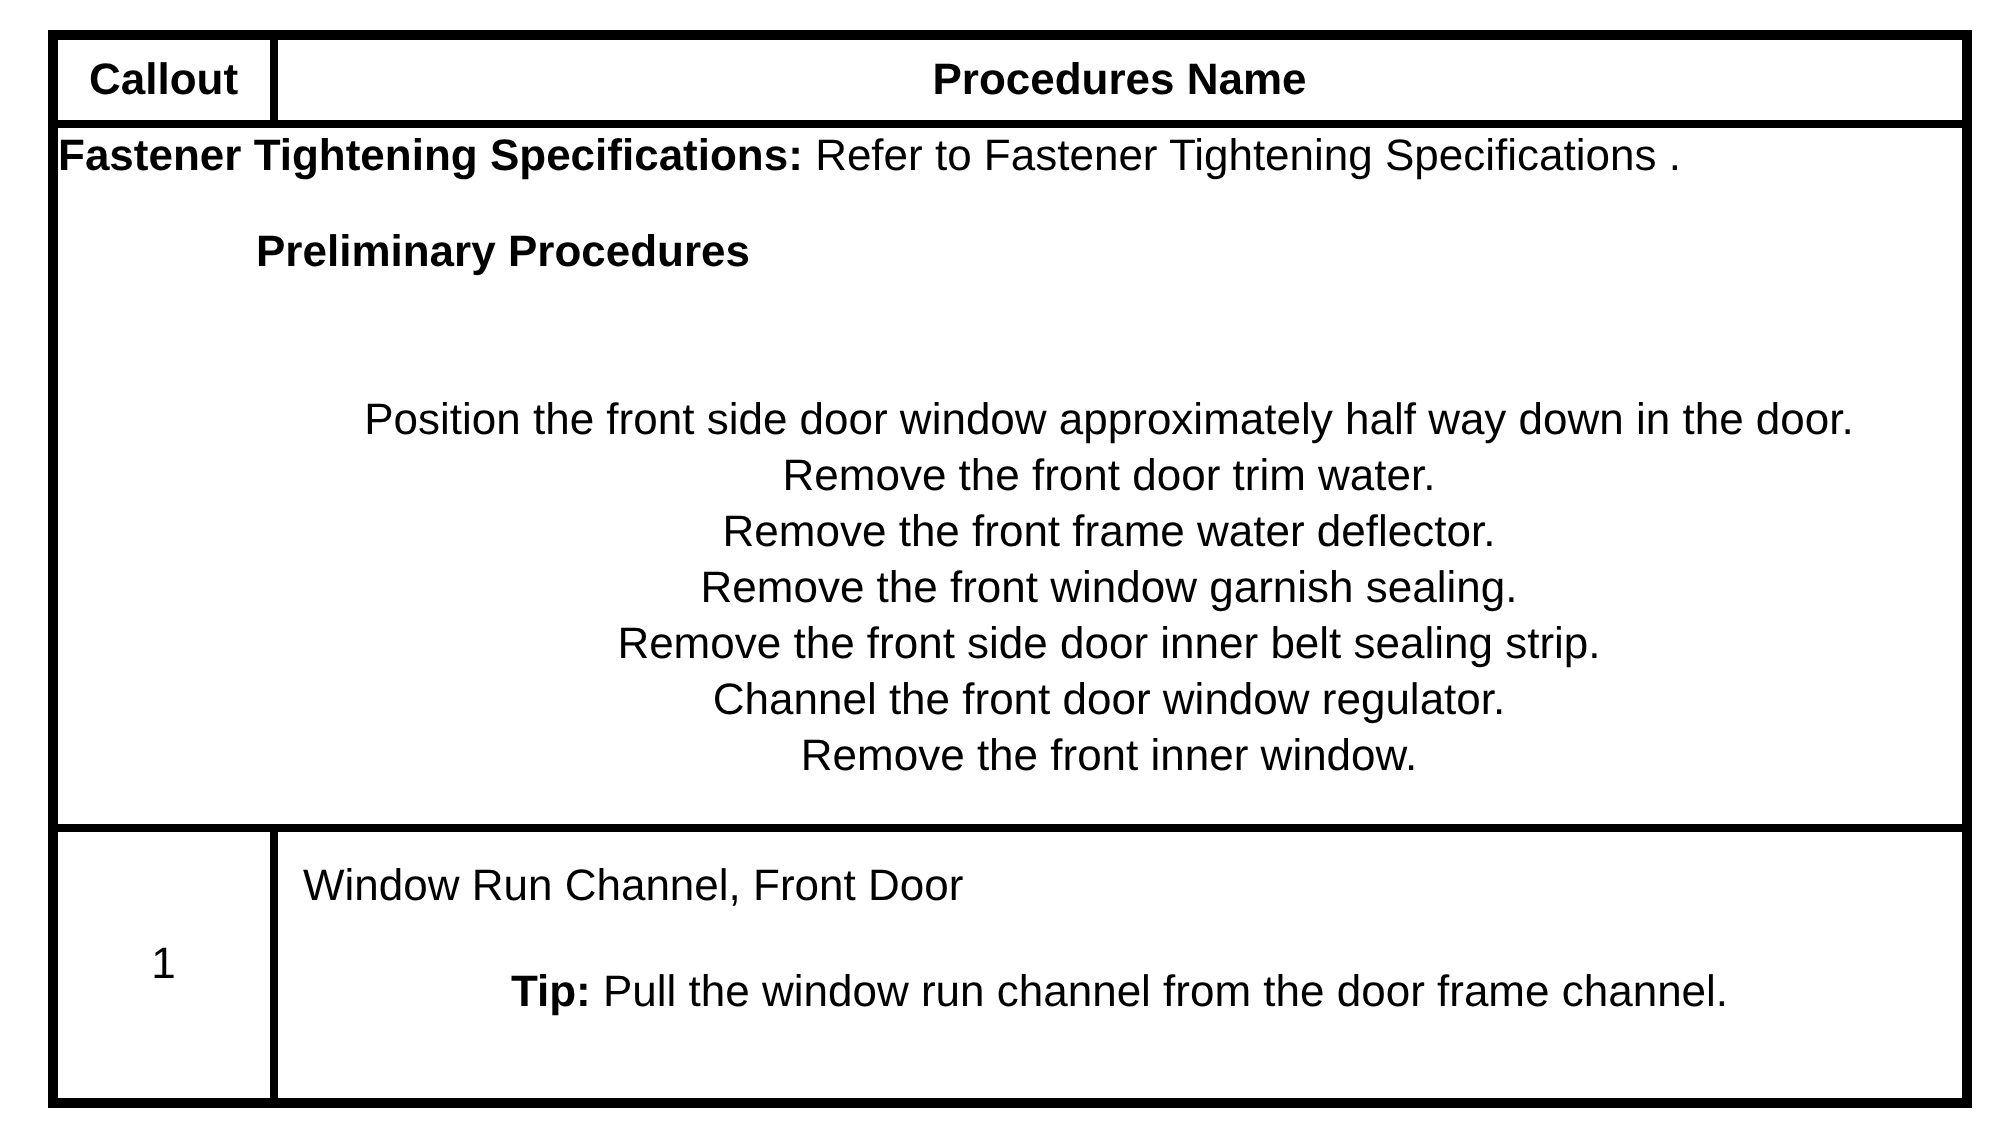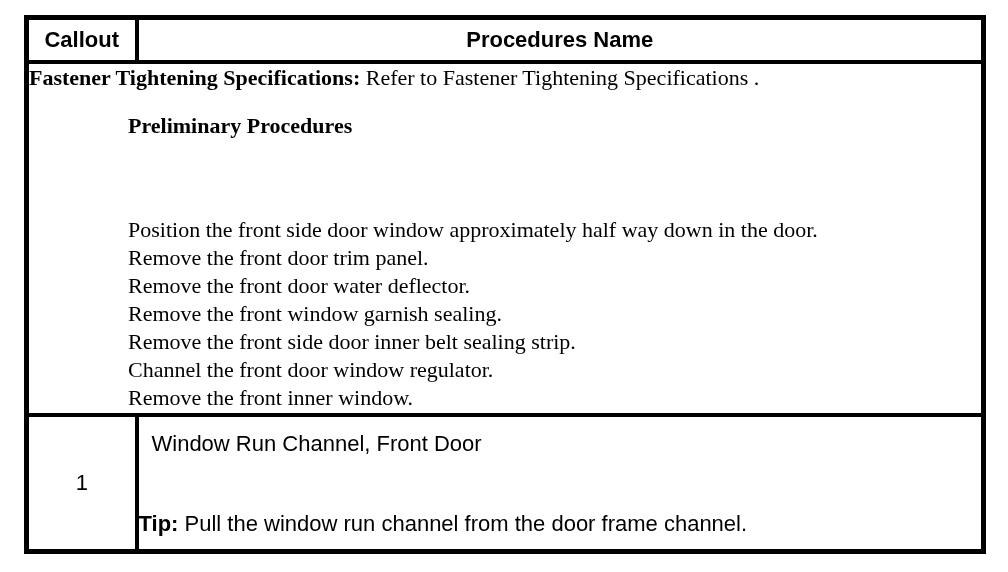--- a/index.html
+++ b/index.html
@@ -39,42 +39,41 @@
   .callout-table th {
     height: 40px;
     font-weight: bold;
     text-align: center;
     vertical-align: middle;
   }
   .spec-cell {
     height: 343px;
     vertical-align: top;
     padding: 6px 6px 0 5px;
-    font-family: Liberation Serif, serif;
   }
   .spec-line { margin: 0; }
   .bold { font-weight: bold; }
   .prelim-block { margin-left: 99px; }
   .prelim-title {
     margin: 20px 0 0 0;
     font-weight: bold;
   }
-  .steps { margin: 76px 0 0 0; }
+  .steps { margin: 56px 0 0 0; text-align: center; }
   .step-line { margin: 0; }
   .item-row { height: 136px; }
   .callout-num-cell {
     text-align: center;
     vertical-align: middle;
   }
   .component-cell {
     vertical-align: top;
     padding: 7px 6px 0 7px;
   }
   .component-title { margin: 13px; }
-  .tip-line { margin: 52px 0 0 0; }
+  .tip-line { margin: 25px 0 0 0; text-align: center; }
 </style>
 </head>
 <body>
 
 <div class="page">
   <table class="callout-table">
     <colgroup>
       <col class="col-callout">
       <col>
     </colgroup>
@@ -88,22 +87,22 @@
       <tr>
         <td class="spec-cell" colspan="2">
           <p class="spec-line">
             <span class="bold">Fastener Tightening Specifications:</span>
             <span>Refer to Fastener Tightening Specifications .</span>
           </p>
           <div class="prelim-block">
             <p class="prelim-title">Preliminary Procedures</p>
             <div class="steps">
               <div class="step-line">Position the front side door window approximately half way down in the door.</div>
-              <div class="step-line">Remove the front door trim panel.</div>
-              <div class="step-line">Remove the front door water deflector.</div>
+              <div class="step-line">Remove the front door trim water.</div>
+              <div class="step-line">Remove the front frame water deflector.</div>
               <div class="step-line">Remove the front window garnish sealing.</div>
               <div class="step-line">Remove the front side door inner belt sealing strip.</div>
               <div class="step-line">Channel the front door window regulator.</div>
               <div class="step-line">Remove the front inner window.</div>
             </div>
           </div>
         </td>
       </tr>
       <tr class="item-row">
         <td class="callout-num-cell">1</td>

